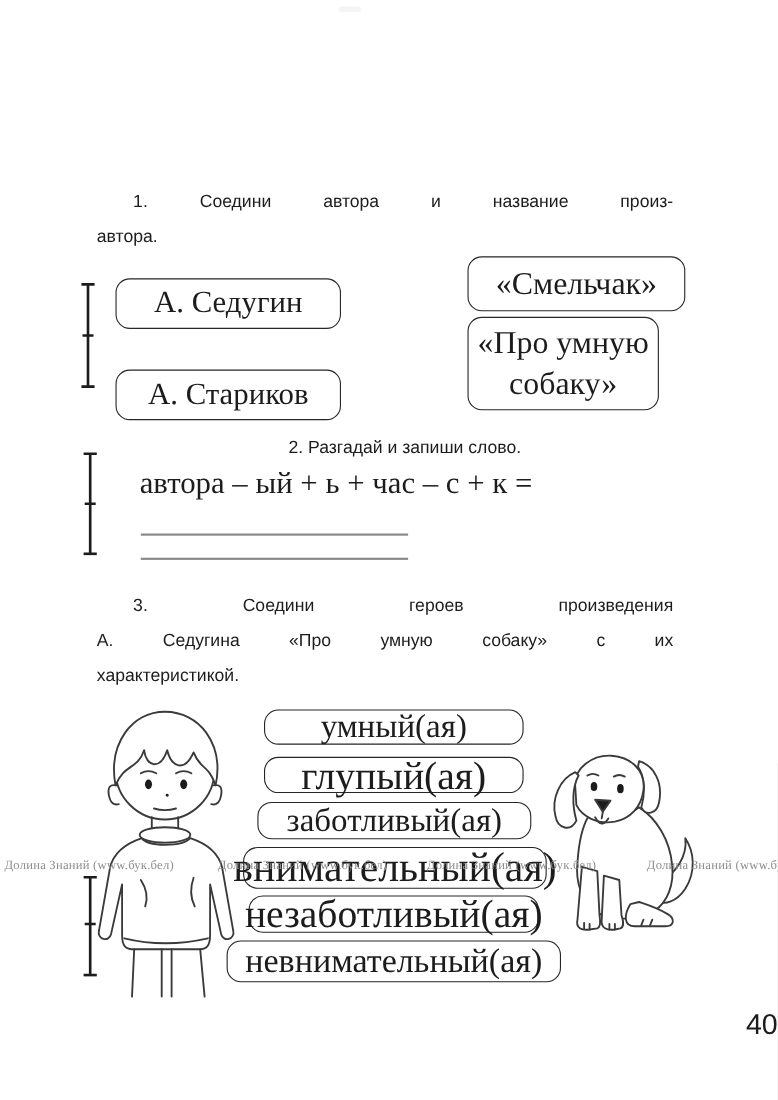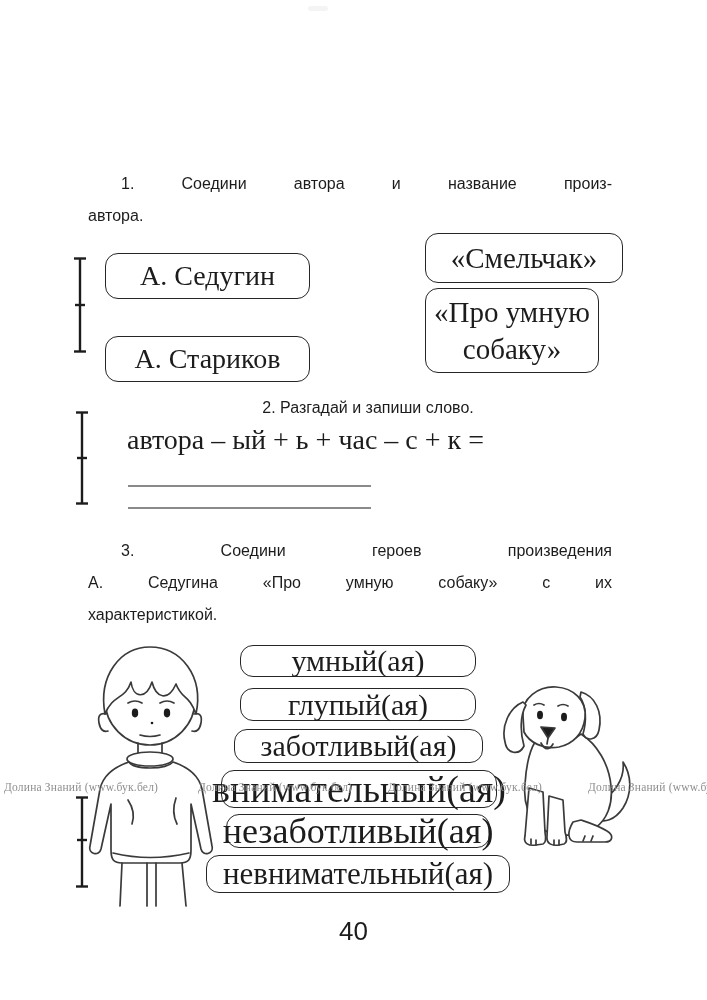--- a/index.html
+++ b/index.html
@@ -12,21 +12,21 @@
   .just{text-align:justify;text-align-last:justify;}
   .indent{text-indent:33px;}
   .abox{position:absolute;box-sizing:border-box;border:1.7px solid #262626;border-radius:13px;background:#fff;
         display:flex;align-items:center;justify-content:center;text-align:center;
         font-family:"Liberation Serif",serif;z-index:2;}
   .serif{font-family:"Liberation Serif",serif;}
   .wline{position:absolute;height:0;border-top:2px solid #8a8a8a;}
   .bracket{position:absolute;z-index:2;}
   .wm{position:absolute;top:781px;z-index:6;font-family:"Liberation Serif",serif;font-size:11.5px;
       color:#8f8f8f;white-space:nowrap;letter-spacing:.2px;pointer-events:none;}
-  .pagenum{position:absolute;top:916px;left:0;width:707px;text-align:center;font-size:26px;}
+  .pagenum{position:absolute;top:916px;left:0;width:707px;text-align:right;font-size:26px;}
   .art{position:absolute;z-index:1;}
   .t4{white-space:nowrap;overflow:visible;}
 </style>
 </head>
 <body>
 
 <div class="page">
 
   <div class="faint"></div>
 
@@ -102,21 +102,21 @@
       <path d="M41,25 Q46,22 51,25 M65,26 Q70,23 75,26"></path>
       <ellipse cx="47" cy="35" rx="3" ry="4.2" fill="#1c1c1c" stroke="none"></ellipse>
       <ellipse cx="71" cy="37" rx="3" ry="4.2" fill="#1c1c1c" stroke="none"></ellipse>
       <path d="M48,47 L62,48 L55,58 Z" fill="#1c1c1c"></path>
       <path d="M55,58 L54,64"></path>
       <path d="M48,63 Q54,74 60,64"></path>
     </g>
   </svg>
 
   <div class="abox" style="left:240px;top:645px;width:236px;height:32px;font-size:30px;">умный(ая)</div>
-  <div class="abox" style="left:240px;top:688px;width:236px;height:33px;font-size:30px;">глупый(ая)</div>
+  <div class="abox" style="left:240px;top:688px;width:236px;height:33px;font-size:36px;">глупый(ая)</div>
   <div class="abox" style="left:234px;top:729px;width:249px;height:34px;font-size:30px;">заботливый(ая)</div>
   <div class="abox t4" style="left:221px;top:770px;width:276px;height:38px;font-size:38px;">внимательный(ая)</div>
   <div class="abox" style="left:226px;top:814px;width:264px;height:34px;font-size:36px;">незаботливый(ая)</div>
   <div class="abox" style="left:206px;top:855px;width:304px;height:38px;font-size:31px;">невнимательный(ая)</div>
 
   <svg class="bracket" style="left:74px;top:796px;" width="16" height="92" viewBox="0 0 16 92">
     <g stroke="#1c1c1c" stroke-width="2.4" stroke-linecap="butt">
       <line x1="8" y1="1" x2="8" y2="91"></line>
       <line x1="2" y1="1.5" x2="14" y2="1.5"></line>
       <line x1="3" y1="44" x2="13" y2="44"></line>

